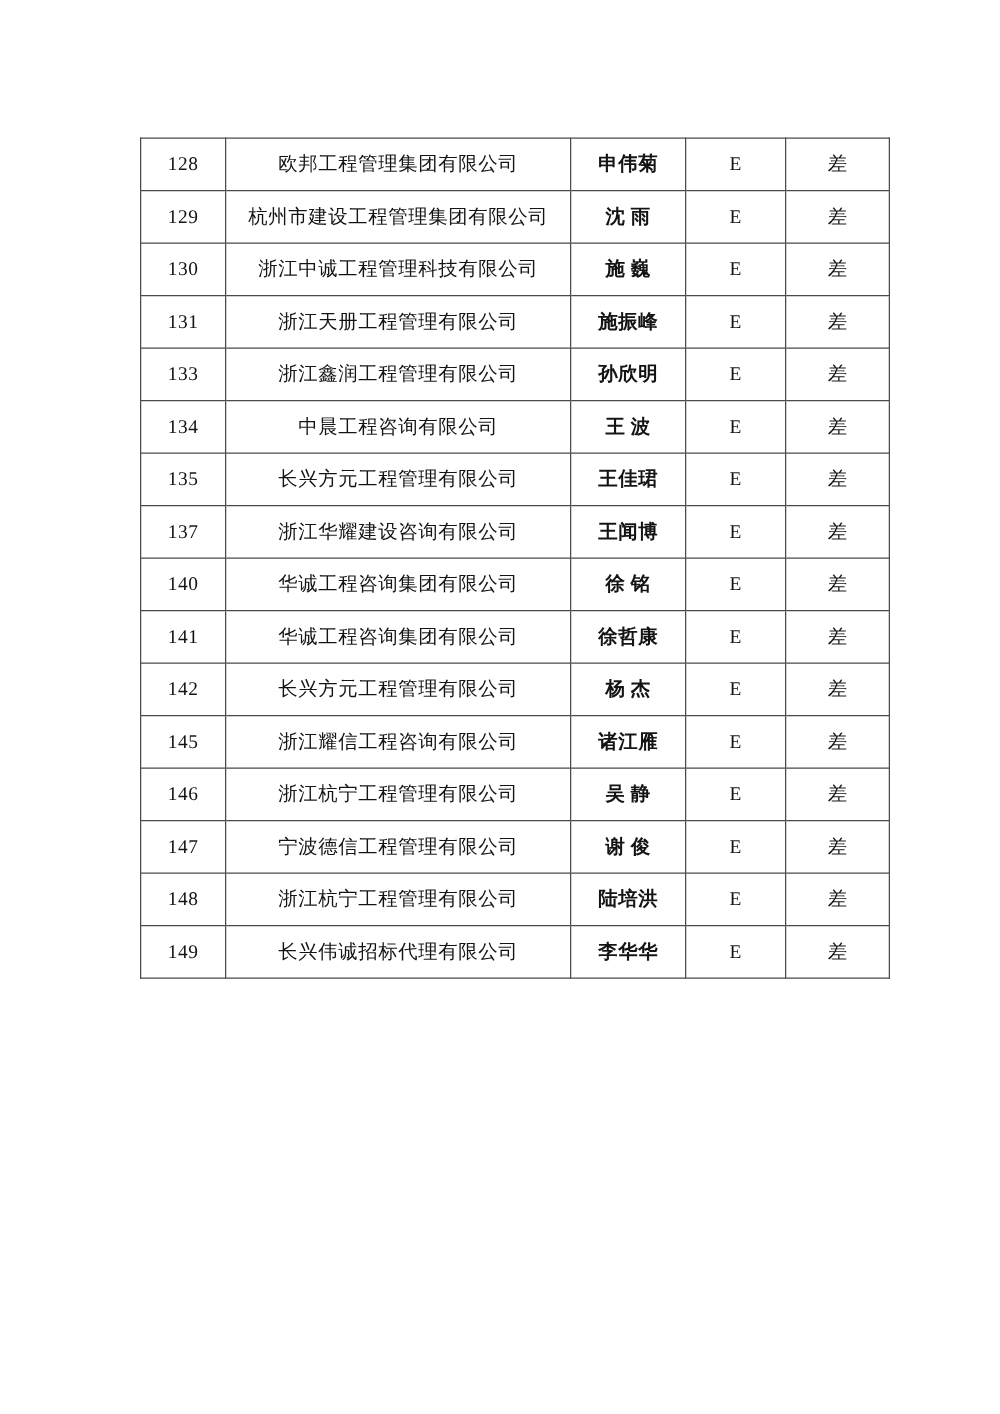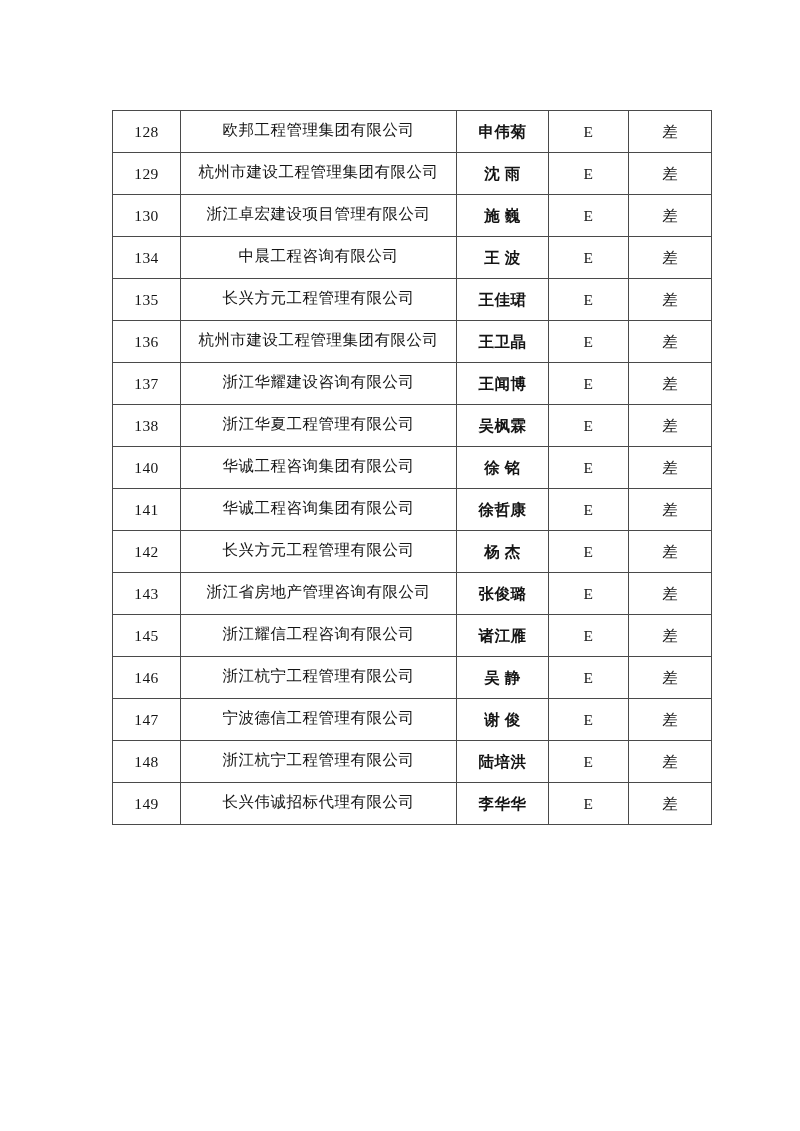--- a/index.html
+++ b/index.html
@@ -57,21 +57,20 @@
 
   td.cell-index {
     font-family: "Liberation Serif", "DejaVu Serif", serif;
     font-size: 16px;
     letter-spacing: 0.4px;
   }
 
   td.cell-company {
     font-size: 15.5px;
     letter-spacing: 0.5px;
-    font-family: Liberation Mono, monospace;
   }
 
   td.cell-person {
     font-size: 15.5px;
     letter-spacing: 0.5px;
     font-weight: bold;
   }
 
   td.cell-grade {
     font-family: "Liberation Serif", "DejaVu Serif", serif;
@@ -106,85 +105,78 @@
           </tr>
           <tr>
             <td class="cell-index">129</td>
             <td class="cell-company">杭州市建设工程管理集团有限公司</td>
             <td class="cell-person">沈 雨</td>
             <td class="cell-grade">E</td>
             <td class="cell-rating">差</td>
           </tr>
           <tr>
             <td class="cell-index">130</td>
-            <td class="cell-company">浙江卓宏建设项目管理有限公司</td>
+            <td class="cell-company">浙江中诚工程管理科技有限公司</td>
             <td class="cell-person">施 巍</td>
+            <td class="cell-grade">E</td>
+            <td class="cell-rating">差</td>
+          </tr>
+          <tr>
+            <td class="cell-index">131</td>
+            <td class="cell-company">浙江天册工程管理有限公司</td>
+            <td class="cell-person">施振峰</td>
+            <td class="cell-grade">E</td>
+            <td class="cell-rating">差</td>
+          </tr>
+          <tr>
+            <td class="cell-index">133</td>
+            <td class="cell-company">浙江鑫润工程管理有限公司</td>
+            <td class="cell-person">孙欣明</td>
             <td class="cell-grade">E</td>
             <td class="cell-rating">差</td>
           </tr>
           <tr>
             <td class="cell-index">134</td>
             <td class="cell-company">中晨工程咨询有限公司</td>
             <td class="cell-person">王 波</td>
             <td class="cell-grade">E</td>
             <td class="cell-rating">差</td>
           </tr>
           <tr>
             <td class="cell-index">135</td>
             <td class="cell-company">长兴方元工程管理有限公司</td>
             <td class="cell-person">王佳珺</td>
             <td class="cell-grade">E</td>
             <td class="cell-rating">差</td>
           </tr>
           <tr>
-            <td class="cell-index">136</td>
-            <td class="cell-company">杭州市建设工程管理集团有限公司</td>
-            <td class="cell-person">王卫晶</td>
-            <td class="cell-grade">E</td>
-            <td class="cell-rating">差</td>
-          </tr>
-          <tr>
             <td class="cell-index">137</td>
             <td class="cell-company">浙江华耀建设咨询有限公司</td>
             <td class="cell-person">王闻博</td>
             <td class="cell-grade">E</td>
             <td class="cell-rating">差</td>
           </tr>
           <tr>
-            <td class="cell-index">138</td>
-            <td class="cell-company">浙江华夏工程管理有限公司</td>
-            <td class="cell-person">吴枫霖</td>
-            <td class="cell-grade">E</td>
-            <td class="cell-rating">差</td>
-          </tr>
-          <tr>
             <td class="cell-index">140</td>
             <td class="cell-company">华诚工程咨询集团有限公司</td>
             <td class="cell-person">徐 铭</td>
             <td class="cell-grade">E</td>
             <td class="cell-rating">差</td>
           </tr>
           <tr>
             <td class="cell-index">141</td>
             <td class="cell-company">华诚工程咨询集团有限公司</td>
             <td class="cell-person">徐哲康</td>
             <td class="cell-grade">E</td>
             <td class="cell-rating">差</td>
           </tr>
           <tr>
             <td class="cell-index">142</td>
             <td class="cell-company">长兴方元工程管理有限公司</td>
             <td class="cell-person">杨 杰</td>
-            <td class="cell-grade">E</td>
-            <td class="cell-rating">差</td>
-          </tr>
-          <tr>
-            <td class="cell-index">143</td>
-            <td class="cell-company">浙江省房地产管理咨询有限公司</td>
-            <td class="cell-person">张俊璐</td>
             <td class="cell-grade">E</td>
             <td class="cell-rating">差</td>
           </tr>
           <tr>
             <td class="cell-index">145</td>
             <td class="cell-company">浙江耀信工程咨询有限公司</td>
             <td class="cell-person">诸江雁</td>
             <td class="cell-grade">E</td>
             <td class="cell-rating">差</td>
           </tr>

